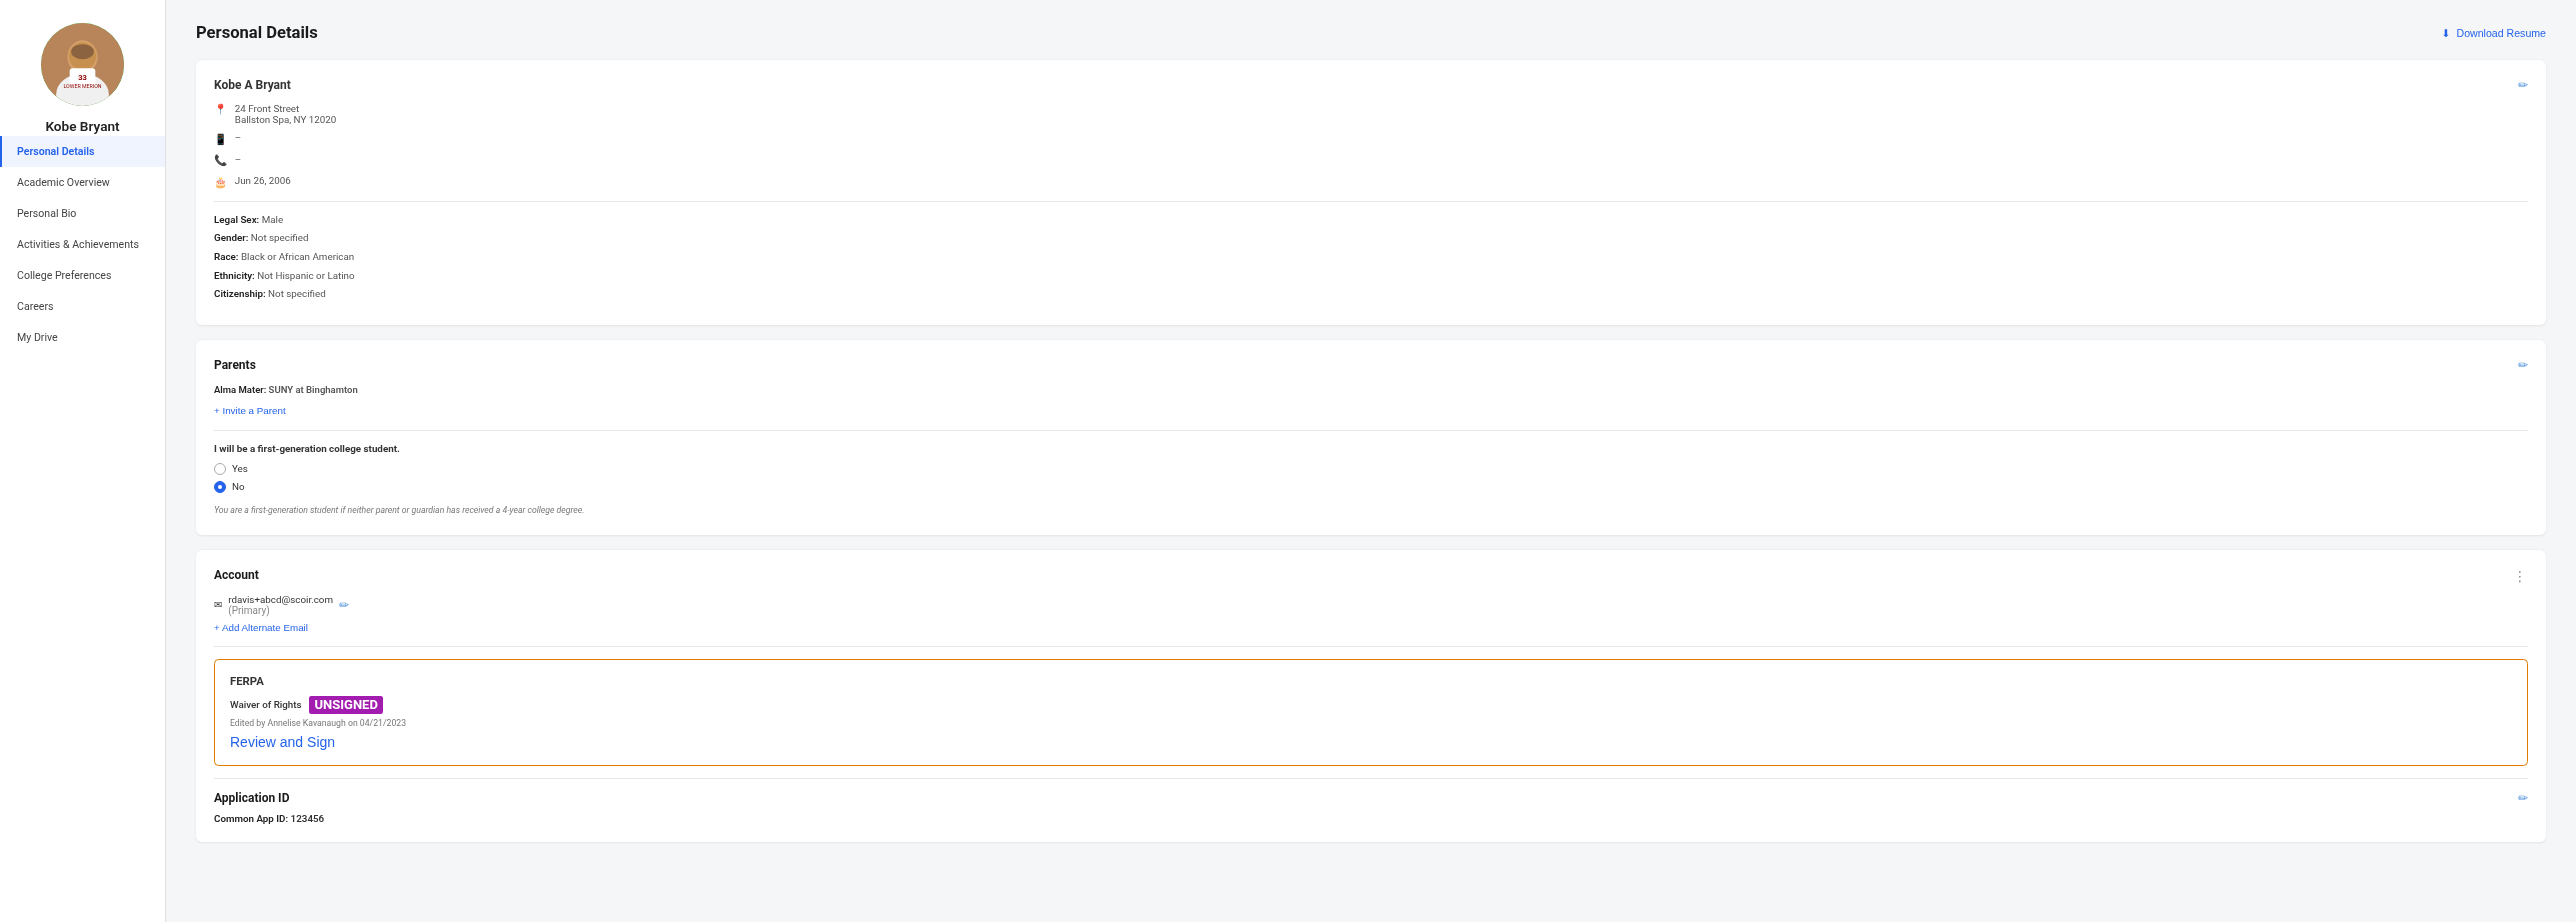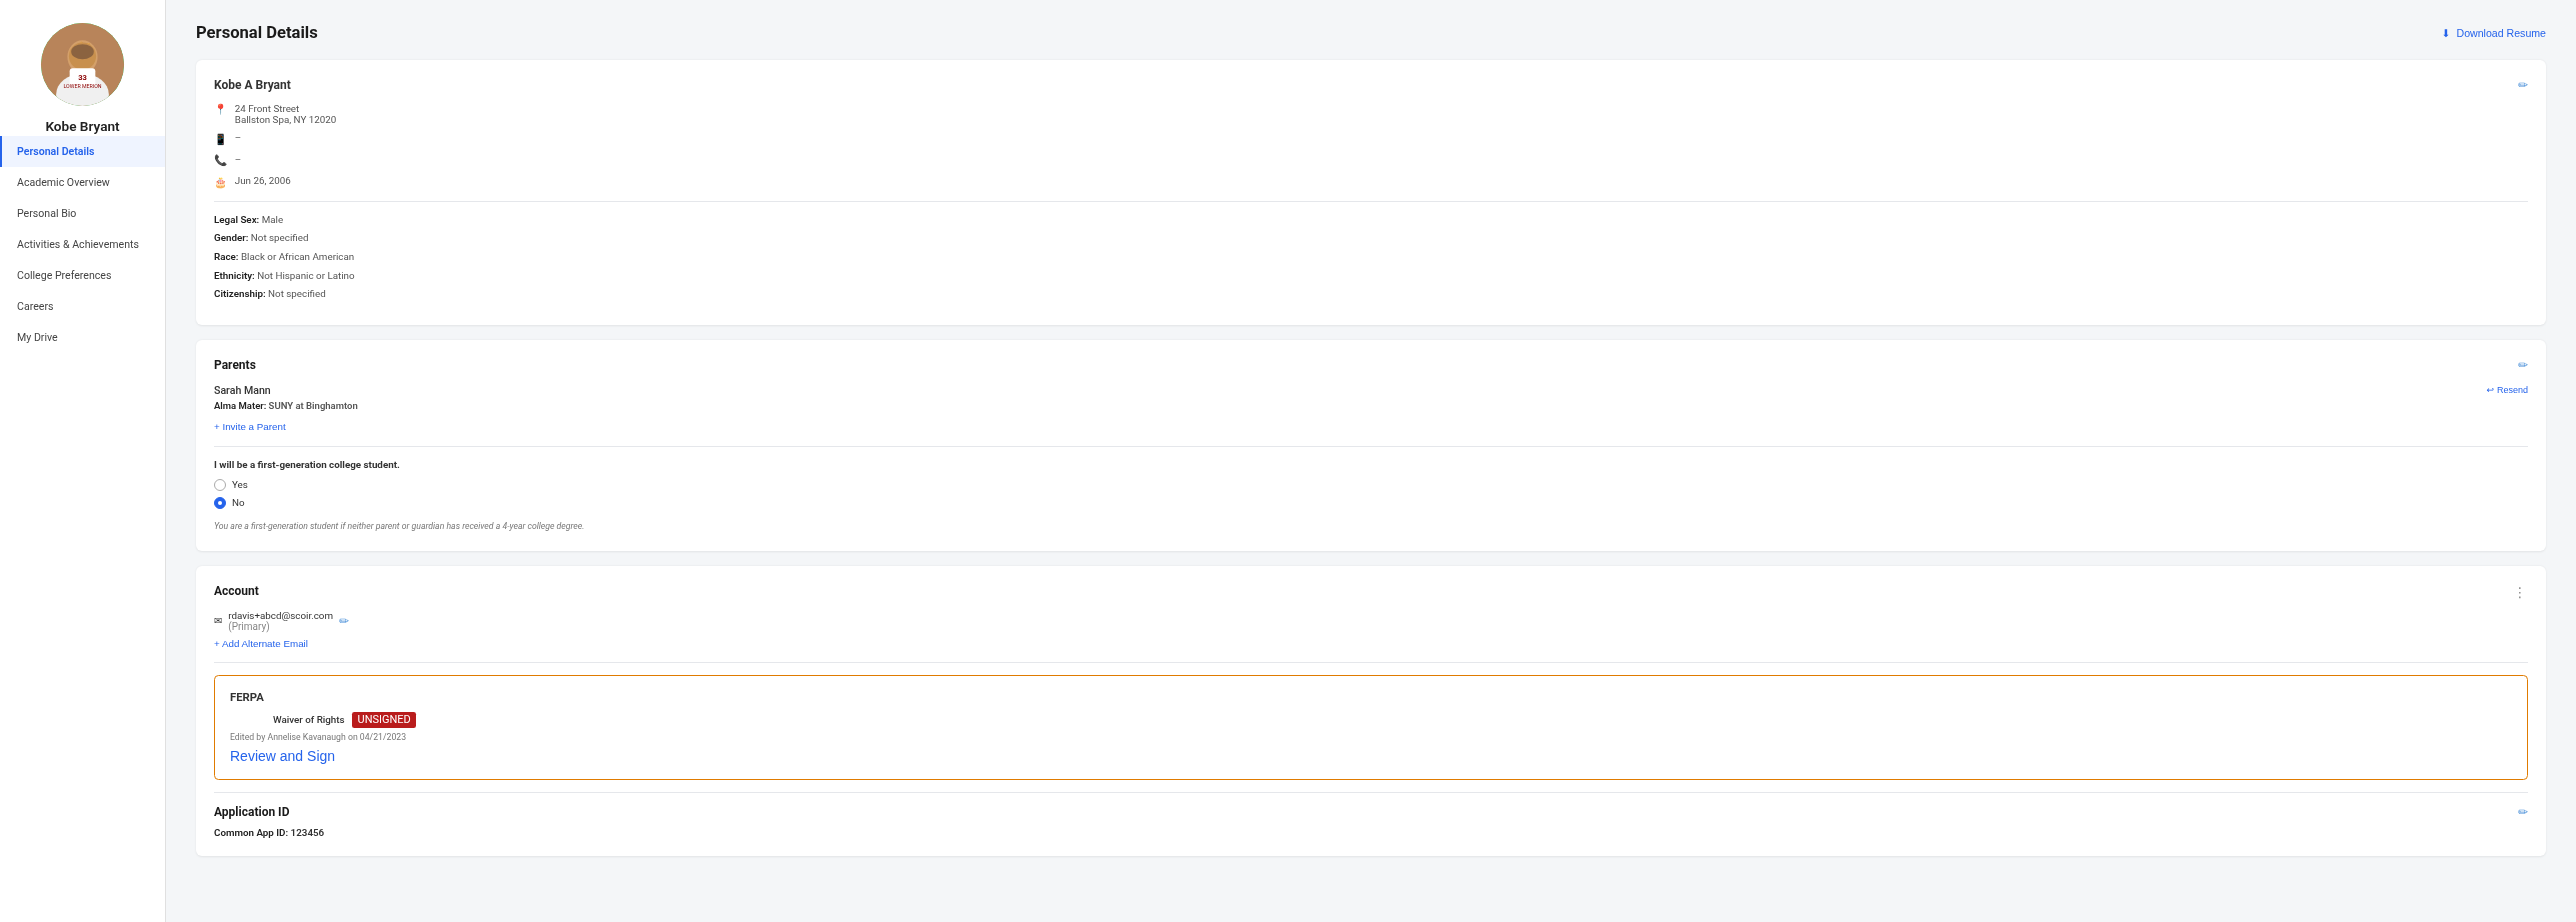--- a/index.html
+++ b/index.html
@@ -282,31 +282,30 @@
     .ferpa-title {
       font-size: 11.3px;
       font-weight: 700;
       margin-bottom: 7.6px;
     }
     .waiver-row {
       display: flex;
       align-items: center;
       gap: 7.6px;
       margin-bottom: 4.5px;
-      margin-left: 43px;
     }
     .waiver-label {
       font-size: 9.8px;
       font-weight: 500;
     }
     .unsigned-badge {
-      background: #b91c1c;
+      background: #a21caf;
       color: #fff;
-      font-size: 11px;
-      font-weight: 400;
+      font-size: 13px;
+      font-weight: 700;
       padding: 1.5px 5.3px;
       border-radius: 2.3px;
       text-transform: uppercase;
     }
     .ferpa-edited {
       font-size: 8.7px;
       color: #777;
       margin-bottom: 6px;
     }
     .review-sign-btn {
@@ -410,27 +409,20 @@
         <div class="detail-row">
           <span><span class="detail-label">Citizenship:</span> <span>Not specified</span></span>
         </div>
       </div>
 
       <div class="card">
         <div class="card-header-row">
           <div class="card-section-title">Parents</div>
           <span class="edit-icon">✏</span>
         </div>
-        <div class="parent-row">
-          <span class="parent-name">Sarah Mann</span>
-          <button class="resend-btn">
-            <span>↩</span>
-            <span>Resend</span>
-          </button>
-        </div>
         <div class="alma-mater">
           <span class="detail-label">Alma Mater:</span> <span>SUNY at Binghamton</span>
         </div>
         <button class="invite-btn">
           <span>+ Invite a Parent</span>
         </button>
         <hr class="divider">
         <div class="first-gen-label">I will be a first-generation college student.</div>
         <div class="radio-group">
           <div class="radio-item">

